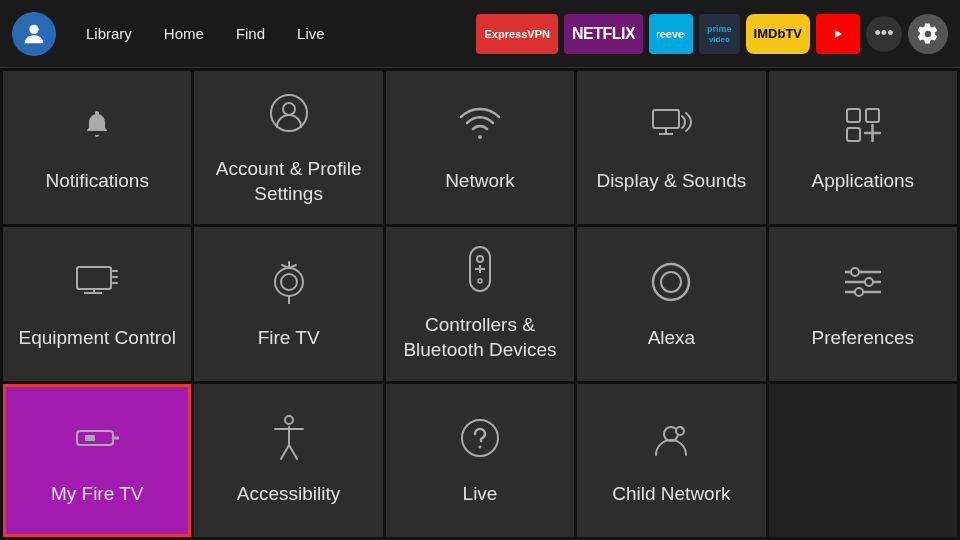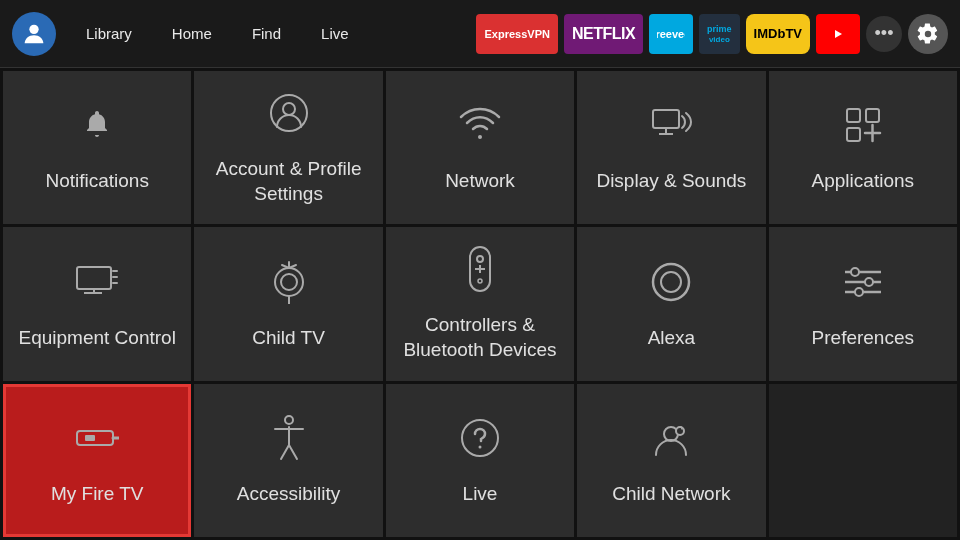--- a/index.html
+++ b/index.html
@@ -30,21 +30,21 @@
       display: flex;
       align-items: center;
       justify-content: center;
       flex-shrink: 0;
     }
 
     .avatar svg { width: 28px; height: 28px; }
 
     .nav-links {
       display: flex;
-      gap: 12px;
+      gap: 4px;
       margin-left: 8px;
     }
 
     .nav-link {
       color: #e8e8e8;
       font-size: 15px;
       padding: 6px 14px;
       border-radius: 4px;
       cursor: pointer;
       white-space: nowrap;
@@ -118,21 +118,21 @@
       flex-direction: column;
       align-items: center;
       justify-content: center;
       cursor: pointer;
       gap: 10px;
       padding: 10px;
       transition: background 0.15s;
     }
 
     .grid-item.selected {
-      background: #b91c1c;
+      background: #a21caf;
       border: 3px solid #e53935;
     }
 
     .grid-item .icon-wrap {
       display: flex;
       align-items: center;
       justify-content: center;
       width: 48px;
       height: 48px;
     }
@@ -269,21 +269,21 @@
     <div class="icon-wrap">
       <svg width="38" height="44" viewBox="0 0 38 44" fill="none">
         <circle cx="19" cy="22" r="8" stroke="#aaa" stroke-width="2"></circle>
         <circle cx="19" cy="22" r="14" stroke="#aaa" stroke-width="2"></circle>
         <line x1="19" y1="8" x2="19" y2="2" stroke="#aaa" stroke-width="2" stroke-linecap="round"></line>
         <line x1="12" y1="5" x2="19" y2="8" stroke="#aaa" stroke-width="2" stroke-linecap="round"></line>
         <line x1="26" y1="5" x2="19" y2="8" stroke="#aaa" stroke-width="2" stroke-linecap="round"></line>
         <line x1="19" y1="36" x2="19" y2="44" stroke="#aaa" stroke-width="2" stroke-linecap="round"></line>
       </svg>
     </div>
-    <span class="item-label">Child TV</span>
+    <span class="item-label">Fire TV</span>
   </div>
 
   <div class="grid-item">
     <div class="icon-wrap">
       <svg width="28" height="48" viewBox="0 0 28 48" fill="none">
         <rect x="4" y="2" width="20" height="44" rx="10" stroke="#aaa" stroke-width="2"></rect>
         <circle cx="14" cy="14" r="3" stroke="#aaa" stroke-width="2"></circle>
         <line x1="9" y1="24" x2="19" y2="24" stroke="#aaa" stroke-width="2"></line>
         <line x1="14" y1="20" x2="14" y2="28" stroke="#aaa" stroke-width="2"></line>
         <circle cx="14" cy="36" r="2" stroke="#aaa" stroke-width="1.5"></circle>

